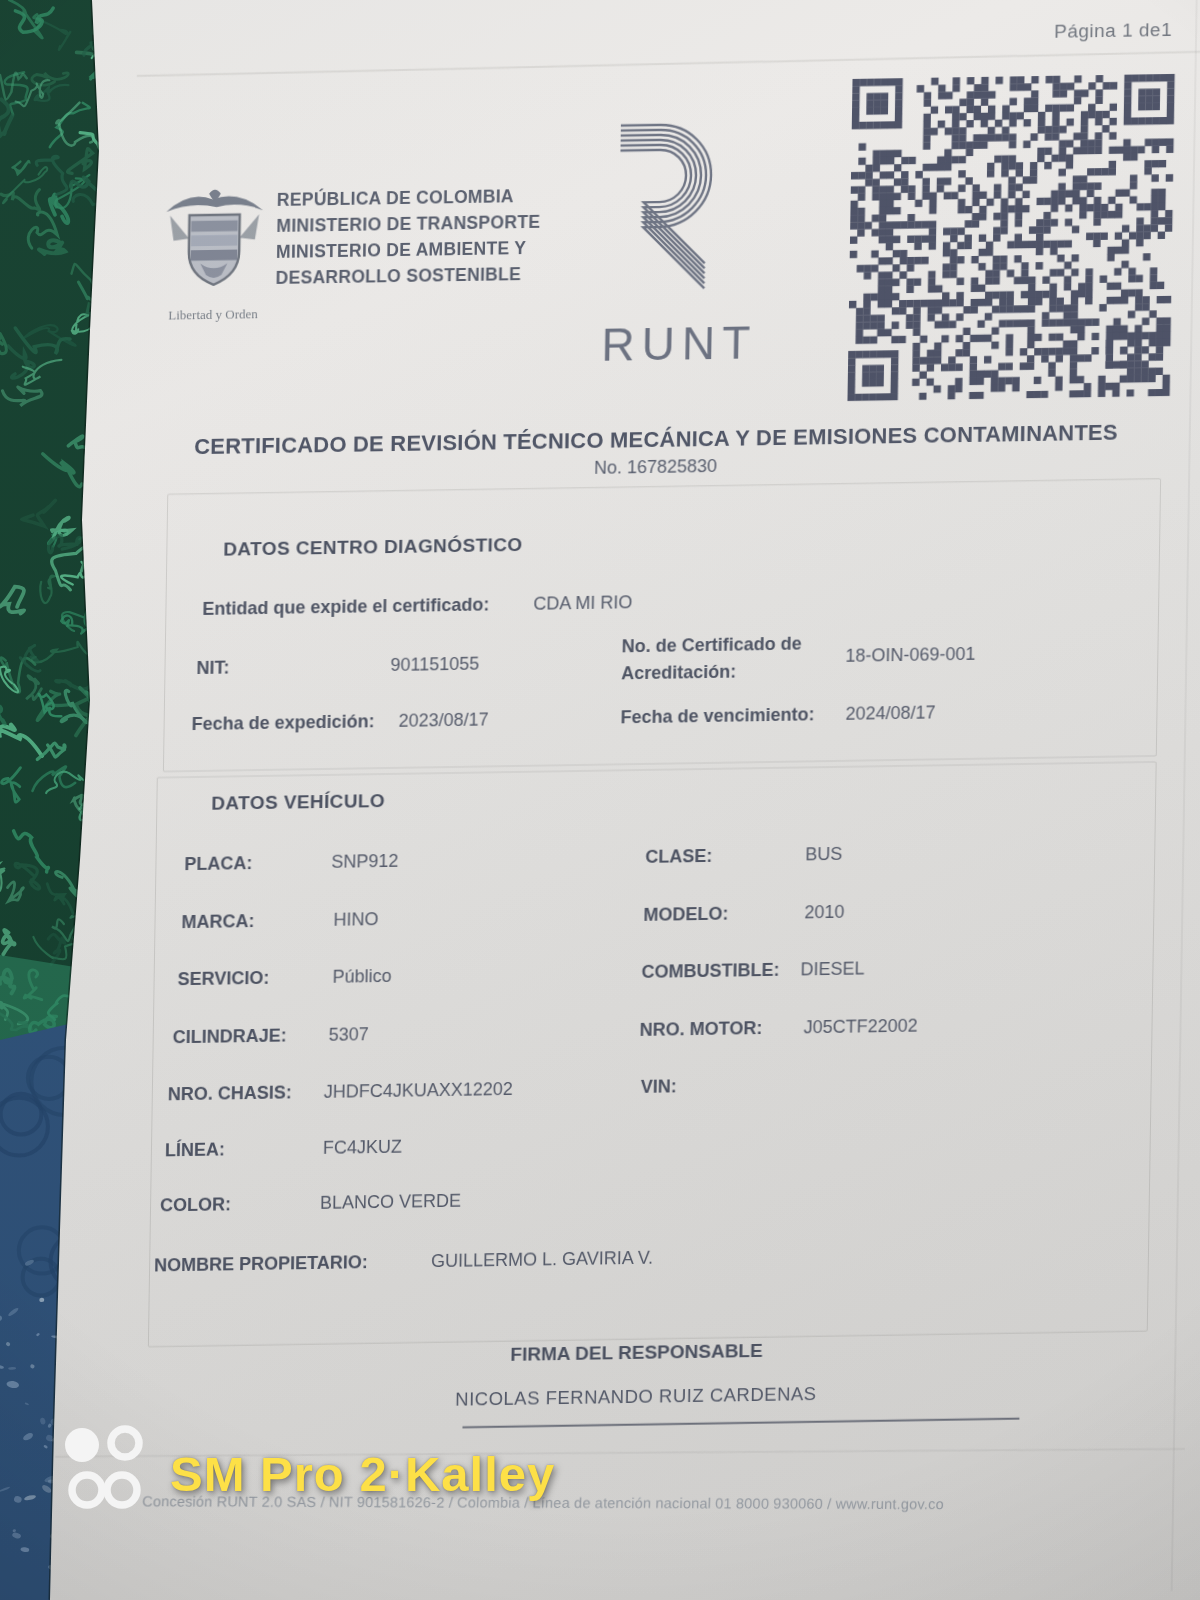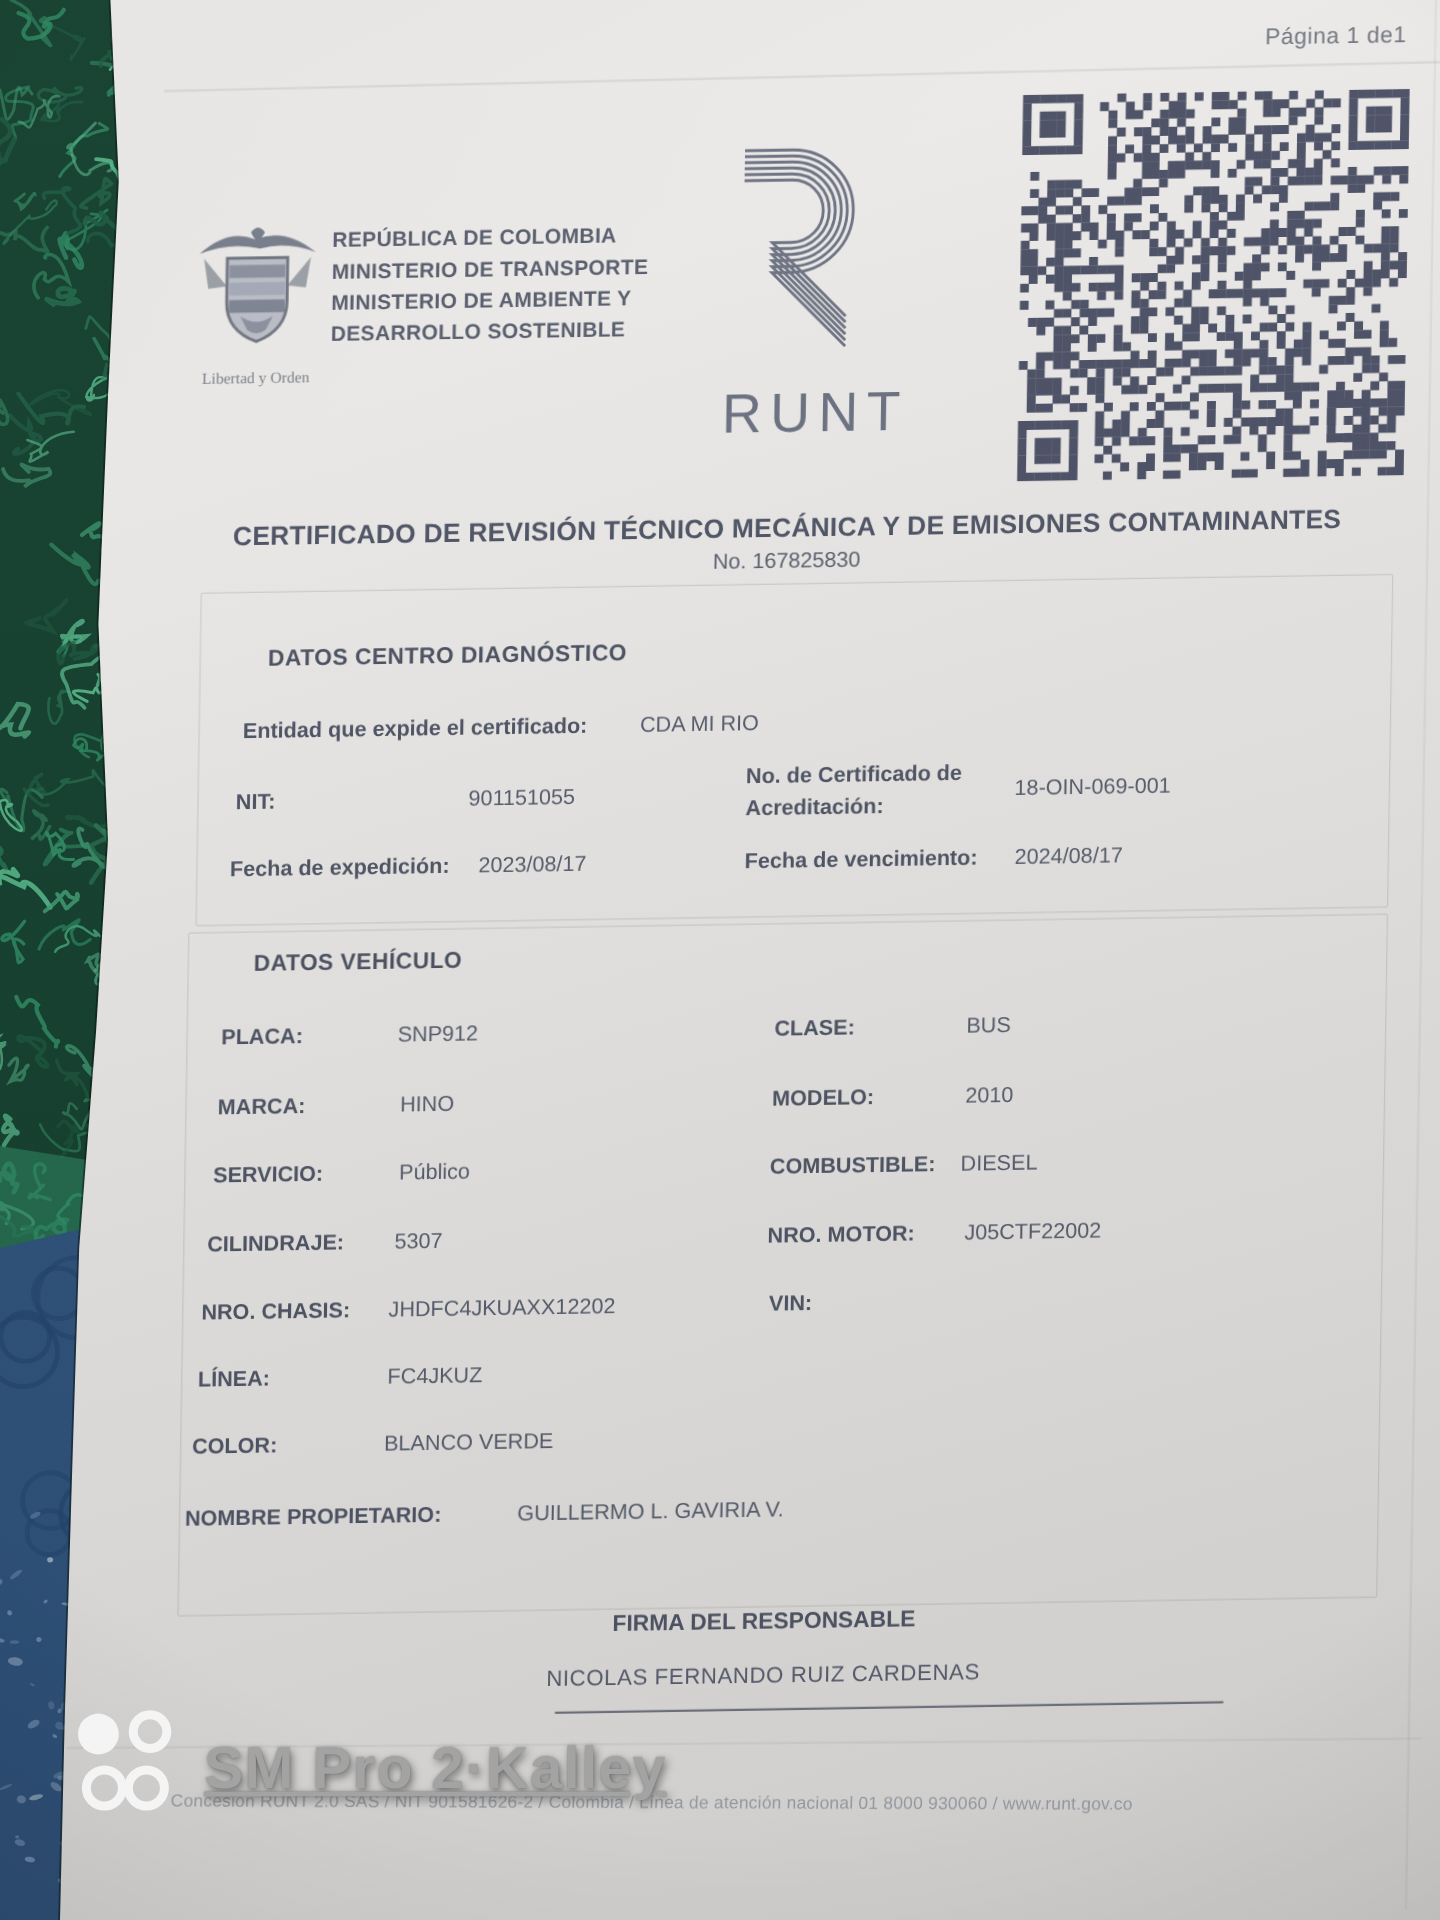--- a/index.html
+++ b/index.html
@@ -29,22 +29,22 @@
   .center{text-align:center;}
   .sig-line{position:absolute;border-top:2px solid rgba(85,90,105,.8);}
   .footer-line{font-size:14.5px;color:#9aa0a8;letter-spacing:.2px;transform:rotate(1.1deg);transform-origin:left top;}
   .crease{position:absolute;background:rgba(110,110,108,.14);pointer-events:none;}
   
   .vignette{position:absolute;inset:0;pointer-events:none;
      background:radial-gradient(130% 95% at 52% 42%, rgba(0,0,0,0) 55%, rgba(0,0,0,0.17) 95%),
                 linear-gradient(rgba(255,255,255,0.02), rgba(0,0,0,0.05));}
   .watermark{position:absolute;left:60px;top:1424px;display:flex;align-items:center;gap:16px;
      pointer-events:none;}
-  .wm-text{font-size:49px;font-weight:700;color:#a3a3a3;letter-spacing:1px;
-     text-shadow:2px 3px 7px rgba(50,50,50,.6), 0 0 2px rgba(90,90,90,.5);text-decoration:underline;}
+  .wm-text{font-size:49px;font-weight:700;color:#fde047;letter-spacing:1px;
+     text-shadow:2px 3px 7px rgba(50,50,50,.6), 0 0 2px rgba(90,90,90,.5);}
 </style>
 </head>
 <body>
 
 <div class="photo">
 
   <svg id="bg" class="bg-mesh" width="1200" height="1600" viewBox="0 0 1200 1600">
       <rect x="0" y="0" width="170" height="1080" fill="#15402f"></rect>
       <path d="M11.0,724.5 C25.5,741.5 -5.5,710.8 0.0,737.8 C-3.6,724.4 1.6,731.3 21.7,739.7 C13.2,736.7 21.6,725.0 41.9,756.0" fill="none" stroke="#55b487" stroke-width="4.0" stroke-linecap="round" opacity="0.91"></path>
       <path d="M35.7,657.2 C24.7,659.3 39.3,671.1 56.7,649.5 C45.1,650.6 50.4,656.0 77.7,647.0 C75.2,629.7 82.8,662.2 98.7,656.1" fill="none" stroke="#2c7a57" stroke-width="2.2" stroke-linecap="round" opacity="0.60"></path>

